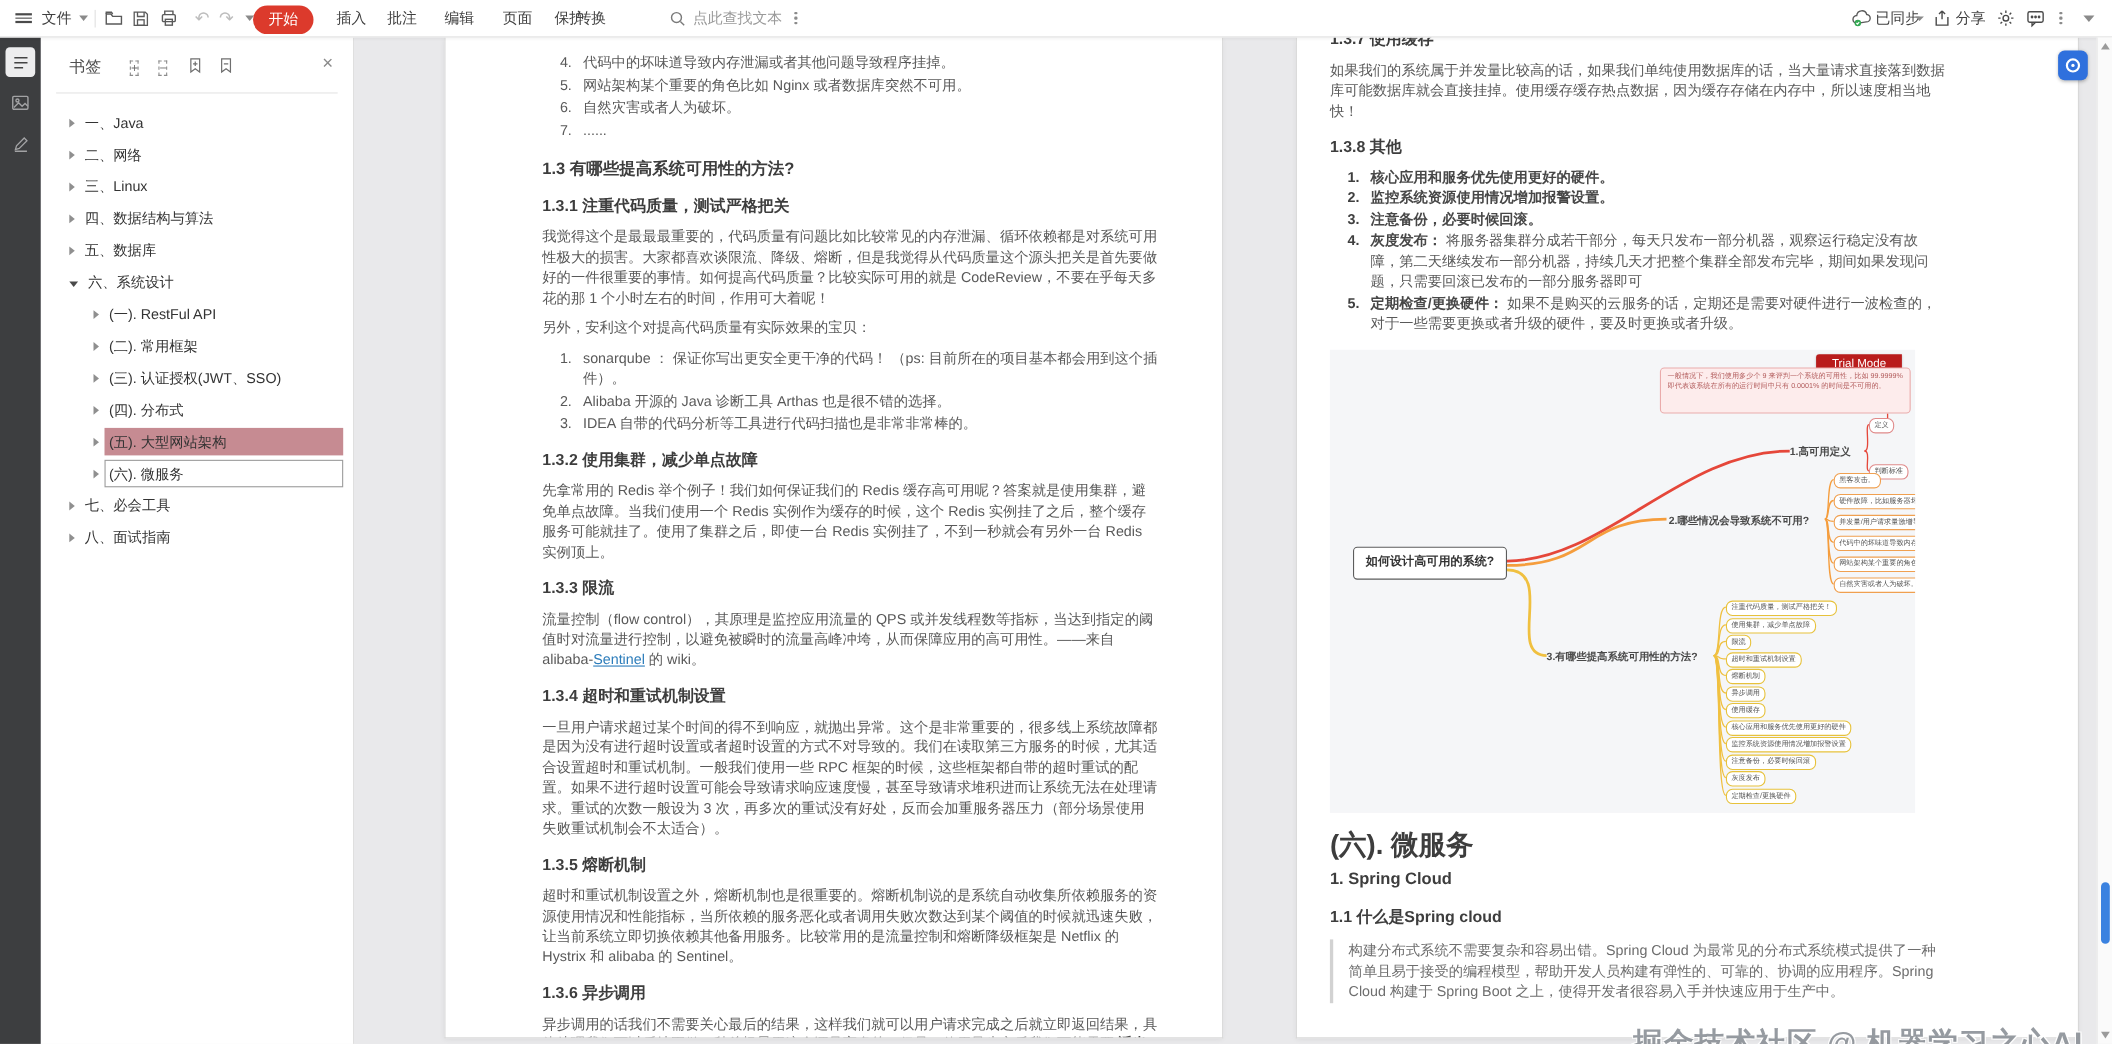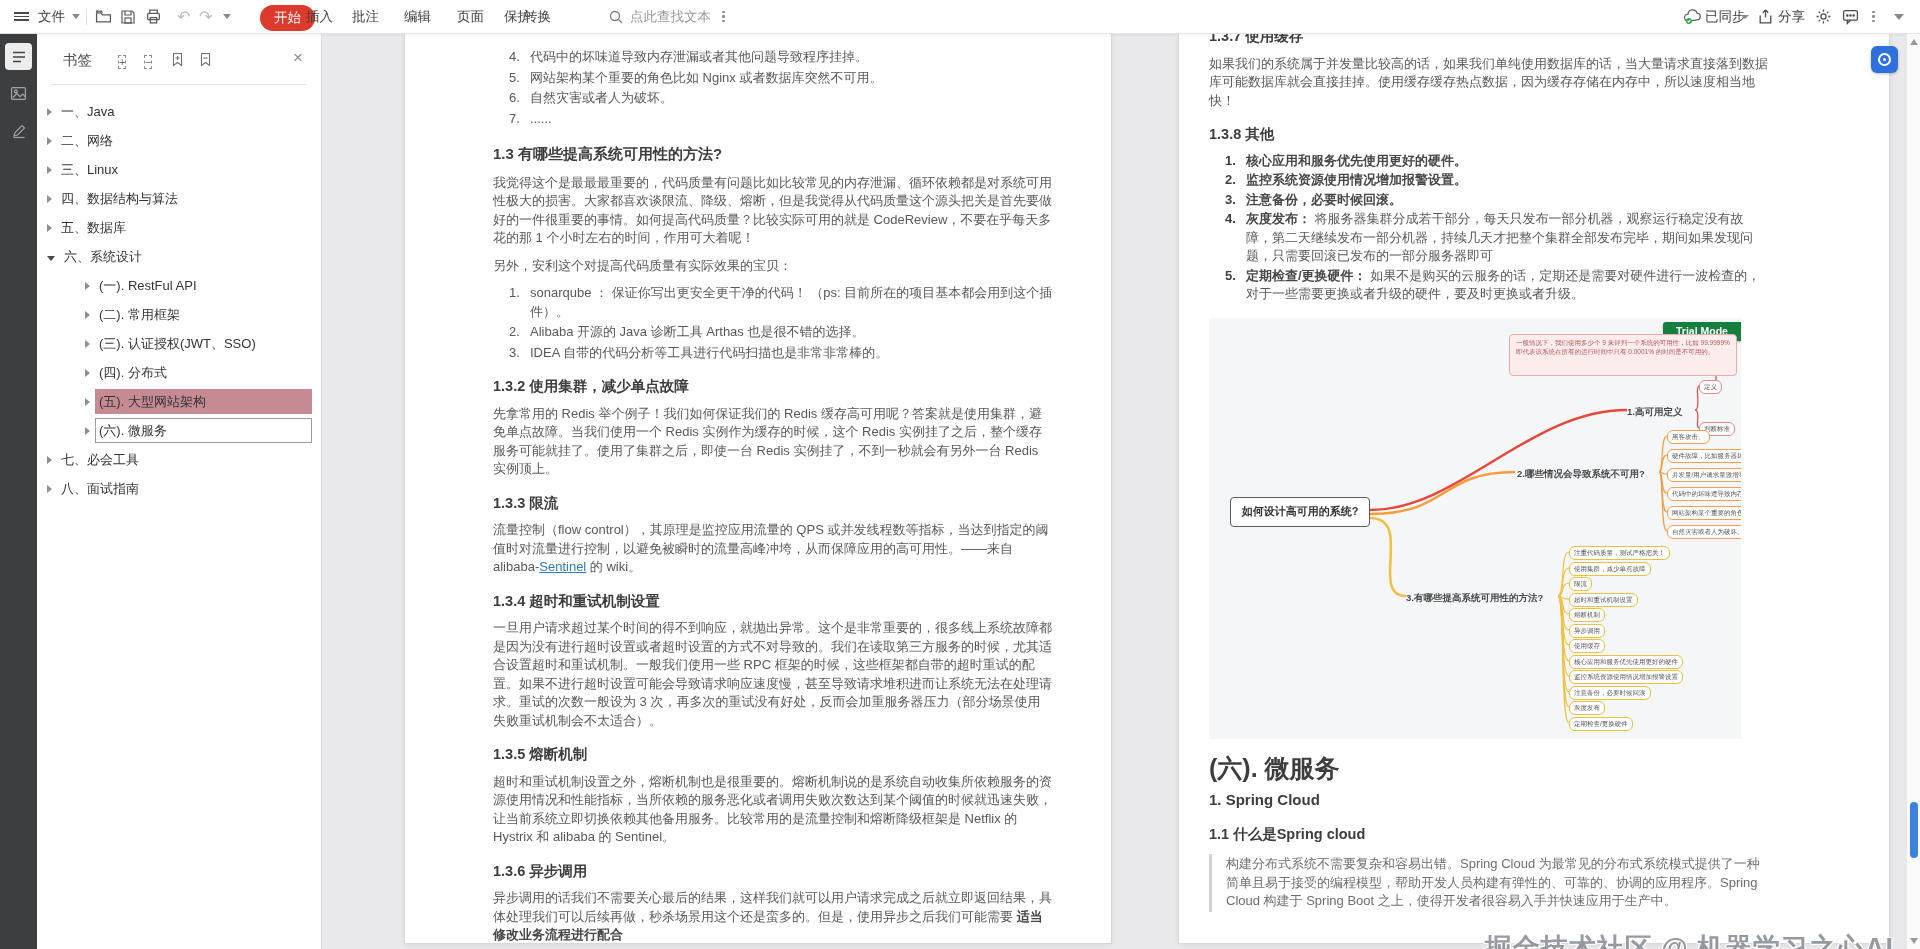--- a/index.html
+++ b/index.html
@@ -29,21 +29,21 @@
   #sidebar{position:absolute;left:37px;top:34px;bottom:0;width:285px;background:#fff;border-right:1px solid #dcdcdc;z-index:14}
   #sb-head{position:relative;height:50px}
   #sb-title{position:absolute;left:26px;top:17px;font-size:14.5px;color:#4f4f4f}
   .sb-ic{position:absolute;top:18px;cursor:pointer}
   .dashbox{width:14px;height:14px;border:1px dashed #8d8d8d;color:#6f6f6f;font-size:11px;line-height:12px;text-align:center}
   #sb-close{position:absolute;right:18px;top:14px;font-size:17px;color:#8a8a8a;cursor:pointer}
   #sb-div{height:1px;background:#e4e4e4;margin:0 14px}
   #tree{margin-top:12px}
   .trow{position:relative;height:29px;display:flex;align-items:center;font-size:13px;color:#333;cursor:pointer}
   .trow>*{position:relative;z-index:1}
-  .l1{padding-left:10px}.l2{padding-left:48px}
+  .l1{padding-left:26px}.l2{padding-left:48px}
   .arr{width:0;height:0;border-top:4px solid transparent;border-bottom:4px solid transparent;border-left:5px solid #8f8f8f;margin-right:9px;flex:none}
   .arr.exp{border-left:4.5px solid transparent;border-right:4.5px solid transparent;border-top:5.5px solid #4a4a4a;border-bottom:none;margin-top:3px}
   .trow.sel::before{content:"";position:absolute;left:58px;right:9px;top:2px;bottom:2px;background:#c68b92;z-index:0}
   .trow.foc::before{content:"";position:absolute;left:58px;right:9px;top:2px;bottom:2px;border:1px solid #9c9c9c;z-index:0}
 
   
   #main{position:absolute;left:322px;top:34px;right:0;bottom:0}
   .page{position:absolute;top:0;height:910px;background:#fff;border:1px solid #d8d8d8;border-top:none;box-shadow:0 1px 5px rgba(0,0,0,.07);overflow:hidden}
   #pageL{left:82px;width:708px;padding:7px 58px 0 88px}
   #pageR{left:856px;width:712px;padding:0 120px 0 30px}
@@ -58,21 +58,21 @@
   .start3{counter-reset:li 3 !important}
   ol.tight li{margin:1px 0}
   ol.tight li::before{font-weight:bold;color:#3f3f3f}
   .b{font-weight:bold;color:#474747}
   a.lnk{color:#2d7dbb;text-decoration:underline;cursor:pointer}
   blockquote{border-left:3px solid #d2d2d2;margin:11px 0;padding:1px 0 1px 14px;color:#6e6e6e}
 
   
   #map{position:relative;width:532px;height:421px;background:#f5f6f8;margin:14px 0 6px;overflow:hidden}
   #map svg{position:absolute;inset:0}
-  #trial{position:absolute;right:0;top:4px;width:78px;height:19px;background:#15803d;color:#fff;font-size:10.5px;font-weight:bold;display:flex;align-items:center;justify-content:center;border-radius:3px 0 0 3px;box-shadow:0 1px 2px rgba(0,0,0,.25)}
+  #trial{position:absolute;right:12px;top:4px;width:78px;height:19px;background:#b91c1c;color:#fff;font-size:10.5px;font-weight:normal;display:flex;align-items:center;justify-content:center;border-radius:3px 0 0 3px;box-shadow:0 1px 2px rgba(0,0,0,.25)}
   #cnode{position:absolute;left:21px;top:179px;width:140px;height:30px;background:#fff;border:1.5px solid #5c5c5c;border-radius:4px;display:flex;align-items:center;justify-content:center;font-size:11px;font-weight:bold;color:#333;white-space:nowrap}
   .blabel{position:absolute;font-size:9.5px;font-weight:bold;color:#494949;white-space:nowrap}
   .leaf{position:absolute;background:#fff;border:1px solid;border-radius:6px;font-size:6.5px;line-height:10px;padding:1px 4px;white-space:nowrap;color:#555}
   .lfr{border-color:#e08a8a}.lfo{border-color:#f0a050}.lfy{border-color:#e7c23c}
   #note{position:absolute;left:300px;top:16px;width:228px;height:42px;background:#fdecec;border:1px solid #eaabab;border-radius:4px;font-size:6.5px;line-height:9.5px;color:#b25b5b;padding:3px 6px;overflow:hidden;white-space:normal}
 
   
   #wmark{position:absolute;right:26px;top:896px;font-size:27px;font-weight:bold;letter-spacing:1px;color:#8f949a;opacity:.93;z-index:30;text-shadow:-1px -1px 0 #fff,1px -1px 0 #fff,-1px 1px 0 #fff,1px 1px 0 #fff}
   #scroll{position:absolute;right:0;top:34px;bottom:0;width:14px;background:#fafafa;border-left:1px solid #e7e7e7;z-index:25}
   #thumb{position:absolute;left:3px;top:768px;width:8px;height:56px;background:#3b82e0;border-radius:4px;cursor:pointer}
@@ -122,21 +122,21 @@
         <rect x="2.5" y="5" width="11" height="6" rx="1"></rect>
         <rect x="5" y="9" width="6" height="5"></rect>
       </svg>
   </div>
   <div class="tb dim" style="left:177px;font-size:16px">↶</div>
   <div class="tb dim" style="left:199px;font-size:16px">↷</div>
   <div class="tb" style="left:223px">
       <span class="chev"></span>
     </div>
 
-  <div class="tb pill" style="left:260px">
+  <div class="tb pill" style="left:230px">
       <span>开始</span>
     </div>
   <div class="tb" style="left:306px">
       <span>插入</span>
     </div>
   <div class="tb" style="left:352px">
       <span>批注</span>
     </div>
   <div class="tb" style="left:404px">
       <span>编辑</span>
@@ -321,20 +321,21 @@
 <div id="main">
 
   <div class="page doc" id="pageL">
     <ol class="start3">
       <li>代码中的坏味道导致内存泄漏或者其他问题导致程序挂掉。</li>
       <li>网站架构某个重要的角色比如 Nginx 或者数据库突然不可用。</li>
       <li>自然灾害或者人为破坏。</li>
       <li>......</li>
     </ol>
     <h2>1.3 有哪些提高系统可用性的方法?</h2>
+    <h3>1.3.1 注重代码质量，测试严格把关</h3>
     <p>我觉得这个是最最最重要的，代码质量有问题比如比较常见的内存泄漏、循环依赖都是对系统可用性极大的损害。大家都喜欢谈限流、降级、熔断，但是我觉得从代码质量这个源头把关是首先要做好的一件很重要的事情。如何提高代码质量？比较实际可用的就是 CodeReview，不要在乎每天多花的那 1 个小时左右的时间，作用可大着呢！</p>
     <p>另外，安利这个对提高代码质量有实际效果的宝贝：</p>
     <ol>
       <li>sonarqube ： 保证你写出更安全更干净的代码！ （ps: 目前所在的项目基本都会用到这个插件）。</li>
       <li>Alibaba 开源的 Java 诊断工具 Arthas 也是很不错的选择。</li>
       <li>IDEA 自带的代码分析等工具进行代码扫描也是非常非常棒的。</li>
     </ol>
     <h3>1.3.2 使用集群，减少单点故障</h3>
     <p>先拿常用的 Redis 举个例子！我们如何保证我们的 Redis 缓存高可用呢？答案就是使用集群，避免单点故障。当我们使用一个 Redis 实例作为缓存的时候，这个 Redis 实例挂了之后，整个缓存服务可能就挂了。使用了集群之后，即使一台 Redis 实例挂了，不到一秒就会有另外一台 Redis 实例顶上。</p>
     <h3>1.3.3 限流</h3>

